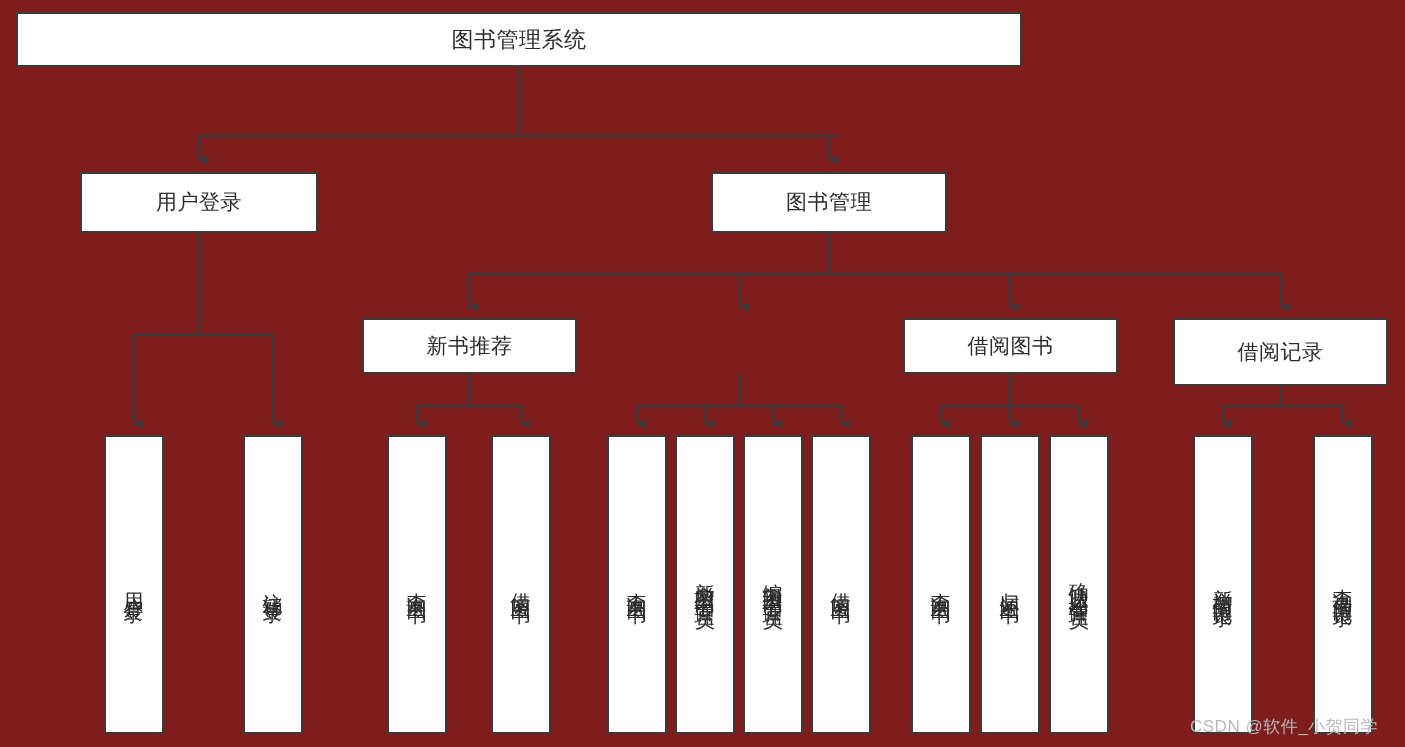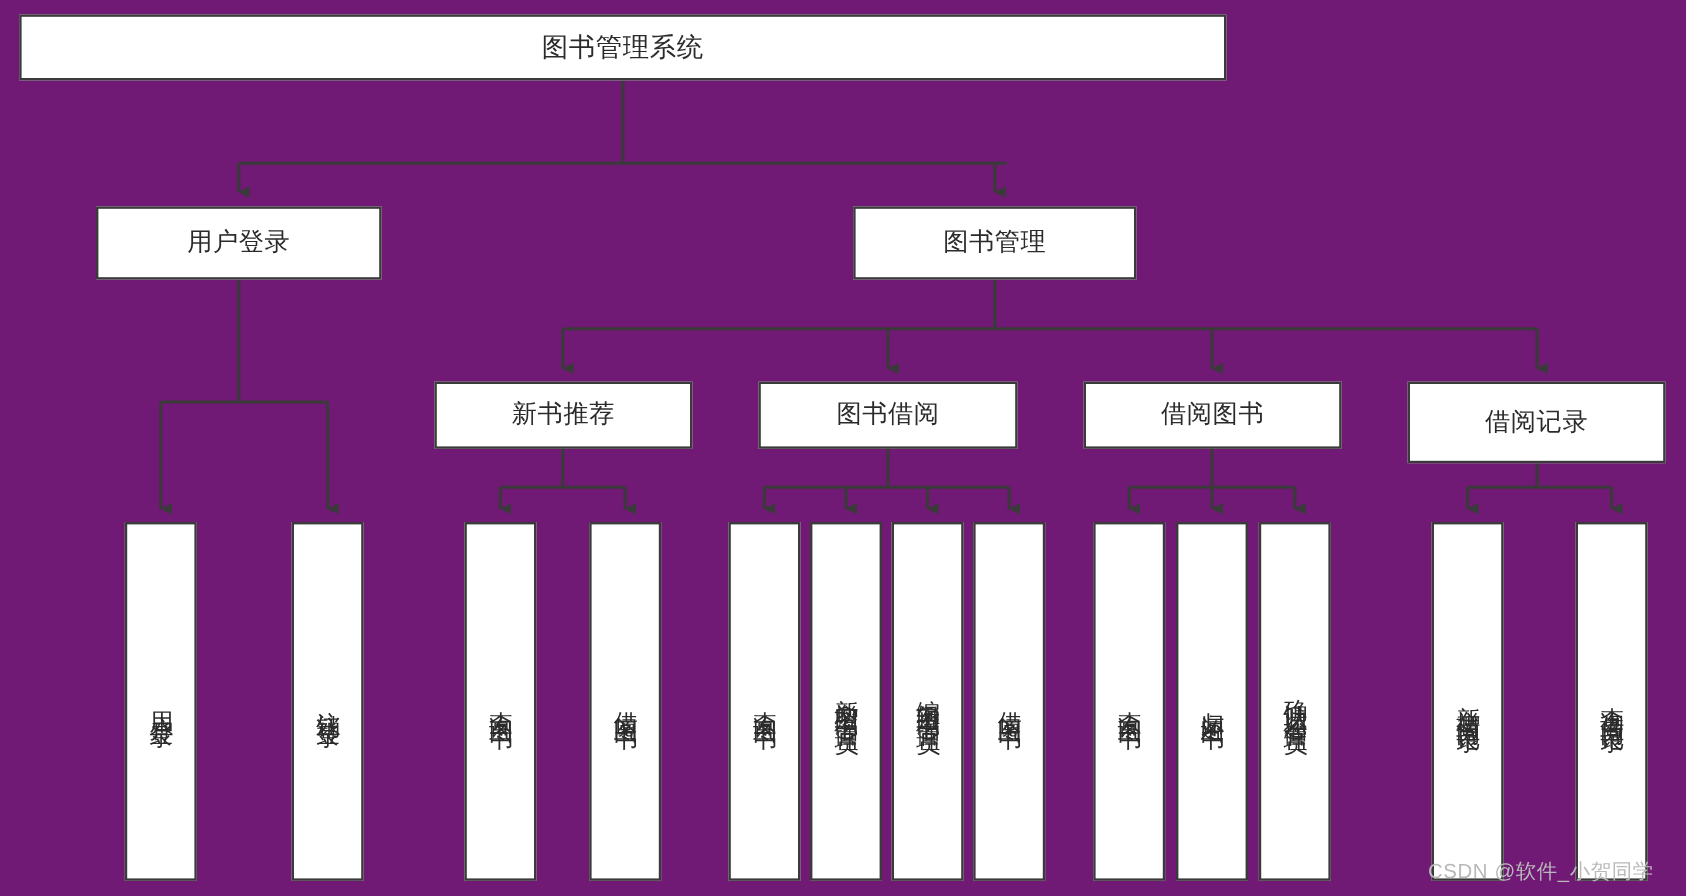--- a/index.html
+++ b/index.html
@@ -7,21 +7,21 @@
     padding: 0;
     background: #ffffff;
   }
   body {
     font-family: "Liberation Sans", "DejaVu Sans", sans-serif;
   }
   #canvas {
     position: relative;
     width: 1405px;
     height: 747px;
-    background: #701a75;
+    background: #7f1d1d;
     overflow: hidden;
   }
   svg.wires {
     position: absolute;
     left: 0;
     top: 0;
     width: 1405px;
     height: 747px;
     pointer-events: none;
   }
@@ -132,23 +132,20 @@
   </div>
 
   <div class="node h" style="left:711px;top:172px;width:236px;height:61px;">
     <span class="label">图书管理</span>
   </div>
 
   <div class="node h" style="left:362px;top:318px;width:215px;height:56px;">
     <span class="label">新书推荐</span>
   </div>
 
-  <div class="node h" style="left:632px;top:318px;width:216px;height:56px;">
-    <span class="label">图书借阅</span>
-  </div>
 
   <div class="node h" style="left:903px;top:318px;width:215px;height:56px;">
     <span class="label">借阅图书</span>
   </div>
 
   <div class="node h" style="left:1173px;top:318px;width:215px;height:68px;">
     <span class="label">借阅记录</span>
   </div>
 
   <div class="node v" style="left:104px;top:435px;width:60px;height:299px;">

